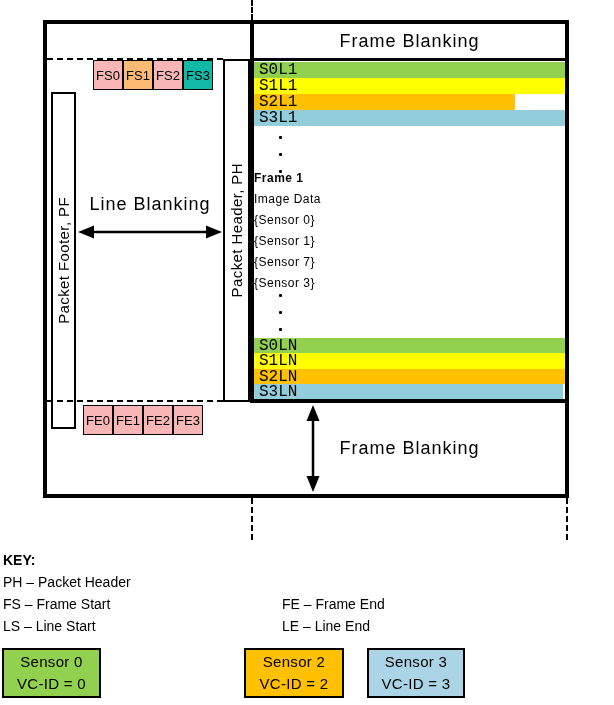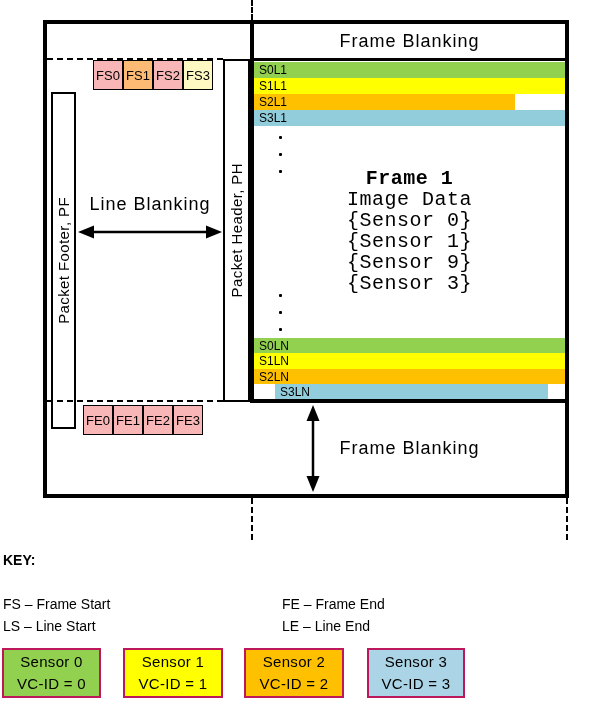--- a/index.html
+++ b/index.html
@@ -1,32 +1,32 @@
 <!DOCTYPE html>
 <html><head>
 <meta charset="utf-8">
 <style>
   html,body{margin:0;padding:0;background:#fff;}
   #canvas{position:relative;width:614px;height:705px;background:#fff;overflow:hidden;
           font-family:"Liberation Sans",sans-serif;color:#000;}
   .abs{position:absolute;box-sizing:border-box;}
   .outer{border:4px solid #000;background:#fff;}
   .biglabel{font-size:18px;letter-spacing:1px;text-align:center;white-space:nowrap;}
-  .stripe{display:flex;align-items:center;font-size:12px;padding-left:5px;}
+  .stripe{display:flex;align-items:center;font-size:16px;padding-left:5px;font-family:Liberation Mono, monospace;}
   .vcol{display:flex;align-items:center;justify-content:center;border:2px solid #000;background:#fff;}
   .vtext{writing-mode:vertical-rl;transform:rotate(180deg);font-size:15px;letter-spacing:0.4px;white-space:nowrap;}
   .pinkbox{width:30px;height:30px;border:1px solid #000000;display:flex;align-items:center;
            justify-content:center;font-size:13px;}
   .dash-h{border-top:2px dashed #000;height:0;}
   .dash-v{border-left:2px dashed #000;width:0;}
   .dots{display:flex;flex-direction:column;}
   .dot{width:3px;height:3px;background:#000;border-radius:1px;margin-bottom:14px;}
-  .centerblock{text-align:center;font-size:20px;letter-spacing:0.5px;line-height:21px;font-family:Liberation Mono, monospace;}
+  .centerblock{text-align:left;font-size:12px;letter-spacing:0.5px;line-height:21px;}
   .keytext{font-size:14px;line-height:22px;white-space:nowrap;}
-  .legendbox{border:2px solid #be185d;display:flex;flex-direction:column;align-items:center;
+  .legendbox{border:2px solid #000000;display:flex;flex-direction:column;align-items:center;
              justify-content:center;font-size:15px;letter-spacing:0.3px;line-height:22px;text-align:center;}
   svg{display:block;}
 </style>
 </head>
 <body>
 
 <div id="canvas">
 
   <div class="abs dash-v" style="left:251px;top:0;height:20px;"></div>
   <div class="abs dash-v" style="left:251px;top:498px;height:42px;"></div>
@@ -57,40 +57,40 @@
     <i class="dot"></i>
     <i class="dot"></i>
     <i class="dot"></i>
   </div>
 
   <div class="abs centerblock" style="left:254px;top:168px;width:311px;">
     <div style="font-weight:bold;">Frame 1</div>
     <div>Image Data</div>
     <div>{Sensor 0}</div>
     <div>{Sensor 1}</div>
-    <div>{Sensor 9}</div>
+    <div>{Sensor 7}</div>
     <div>{Sensor 3}</div>
   </div>
 
   <div class="abs dots" style="left:279px;top:294px;">
     <i class="dot"></i>
     <i class="dot"></i>
     <i class="dot"></i>
   </div>
 
   <div class="abs stripe" style="left: 254px; top: 338px; width: 311px; height: 15px; background-color: rgb(146, 208, 80);">
     <span>S0LN</span>
     </div>
   <div class="abs stripe" style="left: 254px; top: 353px; width: 311px; height: 16px; background-color: rgb(255, 255, 0);">
     <span>S1LN</span>
     </div>
   <div class="abs stripe" style="left: 254px; top: 369px; width: 311px; height: 15px; background-color: rgb(255, 192, 0);">
     <span>S2LN</span>
     </div>
-  <div class="abs stripe" style="left: 254px; top: 384px; width: 273px; height: 15px; background-color: rgb(146, 205, 220); margin-left: 21px;">
+  <div class="abs stripe" style="left: 254px; top: 384px; width: 309px; height: 15px; background-color: rgb(146, 205, 220);">
     <span>S3LN</span>
     </div>
 
   <div class="abs biglabel" style="left:254px;top:438px;width:311px;">Frame Blanking</div>
   <svg class="abs" style="left:305px;top:405px;" width="16" height="87">
     <line x1="8" y1="12" x2="8" y2="75" stroke="#000" stroke-width="2.5"></line>
     <polygon points="8,0 1.5,16 14.5,16" fill="#000"></polygon>
     <polygon points="8,87 1.5,71 14.5,71" fill="#000"></polygon>
   </svg>
 
@@ -107,21 +107,21 @@
 
   <div class="abs pinkbox" style="left: 93px; top: 60px; background-color: rgb(248, 182, 182);">
       <span>FS0</span>
     </div>
   <div class="abs pinkbox" style="left: 123px; top: 60px; background-color: #fdba74;">
       <span>FS1</span>
     </div>
   <div class="abs pinkbox" style="left: 153px; top: 60px; background-color: rgb(248, 182, 182);">
       <span>FS2</span>
     </div>
-  <div class="abs pinkbox" style="left: 183px; top: 60px; background-color: #fef9c3;">
+  <div class="abs pinkbox" style="left: 183px; top: 60px; background-color: #14b8a6;">
       <span>FS3</span>
     </div>
 
   <div class="abs pinkbox" style="left: 83px; top: 405px; background-color: rgb(248, 182, 182);">
       <span>FE0</span>
     </div>
   <div class="abs pinkbox" style="left: 113px; top: 405px; background-color: rgb(248, 182, 182);">
       <span>FE1</span>
     </div>
   <div class="abs pinkbox" style="left: 143px; top: 405px; background-color: rgb(248, 182, 182);">
@@ -132,32 +132,29 @@
     </div>
 
   <div class="abs biglabel" style="left:79px;top:194px;width:142px;">Line Blanking</div>
   <svg class="abs" style="left:78px;top:224px;" width="144" height="16">
     <line x1="12" y1="8" x2="132" y2="8" stroke="#000" stroke-width="2.5"></line>
     <polygon points="0,8 16,1.5 16,14.5" fill="#000"></polygon>
     <polygon points="144,8 128,1.5 128,14.5" fill="#000"></polygon>
   </svg>
 
   <div class="abs keytext" style="left:3px;top:549px;font-weight:bold;">KEY:</div>
+  <div class="abs keytext" style="left:3px;top:571px;">PH – Packet Header</div>
   <div class="abs keytext" style="left:3px;top:593px;">FS – Frame Start</div>
   <div class="abs keytext" style="left:3px;top:615px;">LS – Line Start</div>
   <div class="abs keytext" style="left:282px;top:593px;">FE – Frame End</div>
   <div class="abs keytext" style="left:282px;top:615px;">LE – Line End</div>
 
   <div class="abs legendbox" style="left: 2px; top: 648px; width: 99px; height: 50px; background-color: rgb(146, 208, 80);">
     <div>Sensor 0</div>
     <div>VC-ID = 0</div>
-  </div>
-  <div class="abs legendbox" style="left: 123px; top: 648px; width: 100px; height: 50px; background-color: rgb(255, 255, 0);">
-    <div>Sensor 1</div>
-    <div>VC-ID = 1</div>
   </div>
   <div class="abs legendbox" style="left: 244px; top: 648px; width: 100px; height: 50px; background-color: rgb(255, 192, 0);">
     <div>Sensor 2</div>
     <div>VC-ID = 2</div>
   </div>
   <div class="abs legendbox" style="left: 367px; top: 648px; width: 98px; height: 50px; background-color: rgb(171, 213, 230);">
     <div>Sensor 3</div>
     <div>VC-ID = 3</div>
   </div>
 

